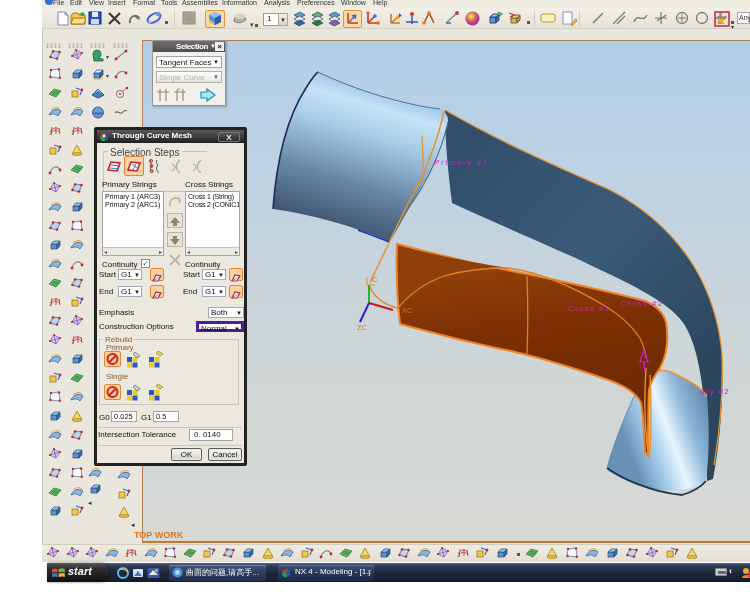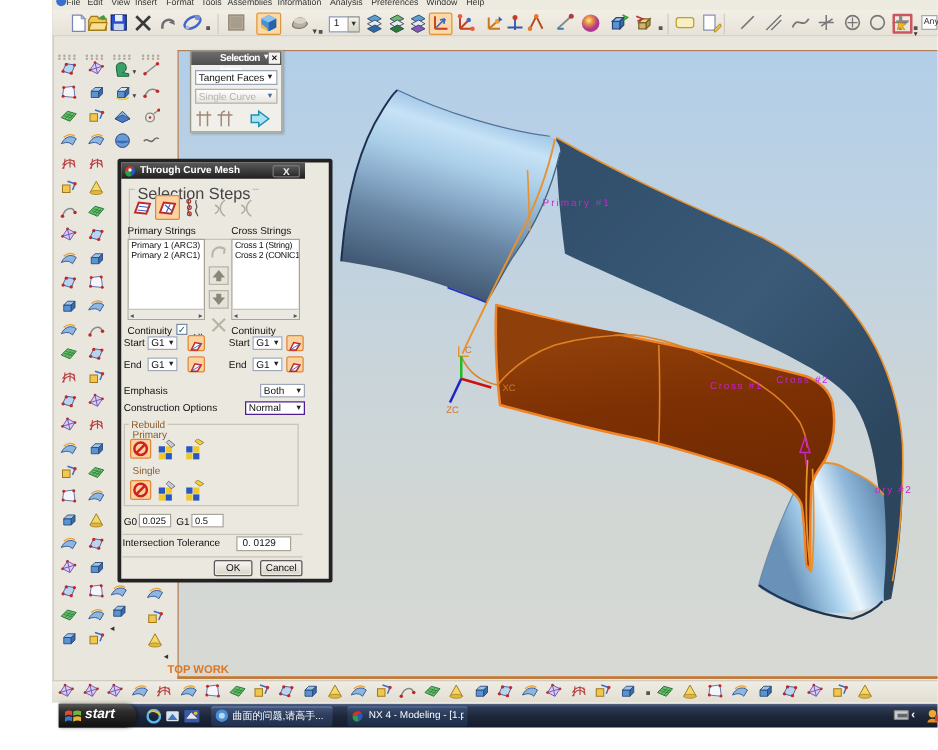--- a/index.html
+++ b/index.html
@@ -658,33 +658,33 @@
 <div class="abs" style="left:3px;top:30px;width:66px;height:12px;background:linear-gradient(#fdfdfd,#e8e6e0);border:1px solid #b4b0a4;">
  <span style="position:absolute;left:2px;top:1px;font-size:8px;color:#b8b4a8;">Single Curve</span>
  <span style="position:absolute;right:2px;top:2px;font-size:6px;color:#4a6a9a;">▼</span>
 </div>
 <svg class="abs" style="left:4px;top:46px;" width="64" height="16" viewBox="0 0 64 16">
  <path d="M3,2 L3,14 M9,2 L9,14 M0,5 L12,5" stroke="#a08878" stroke-width="1.2" fill="none"></path>
  <path d="M20,5 L20,14 M26,2 L26,14 M17,5 L29,5 M20,5 C20,3.5 21,2 23,2" stroke="#a08878" stroke-width="1.2" fill="none"></path>
  <path d="M44,5 h6 v-3 l8,6 -8,6 v-3 h-6 z" fill="#aae4f4" stroke="#2090b0" stroke-width="1.2"></path>
 </svg>
 </div>
-<div class="abs" style="left:94px;top:127px;width:172px;height:339px;background:#ebe8e0;border:3px solid #222;border-radius:2px;">
+<div class="abs" style="left:94px;top:127px;width:153px;height:339px;background:#ebe8e0;border:3px solid #222;border-radius:2px;">
 <div class="abs" style="left:0;top:0;width:147px;height:13px;background:linear-gradient(#5a5a5a,#1f1f1f);">
  <svg class="abs" style="left:2px;top:1px" width="11" height="11" viewBox="0 0 11 11">
    <path d="M1,6 C1,2 6,1 8,3 L5,5 Z" fill="#e03020"></path>
           <path d="M8,3 C10,5 9,9 6,10 L5,5 Z" fill="#2858c0"></path>
           <path d="M6,10 C3,11 1,9 1,6 L5,5 Z" fill="#28a048"></path>
           <circle cx="5" cy="5" r="1.4" fill="#f8f8f8"></circle>
  </svg>
  <span style="position:absolute;left:15px;top:1px;font-size:8px;font-weight:bold;color:#fff;">Through Curve Mesh</span>
  <div style="position:absolute;right:4px;top:1.5px;width:22px;height:10px;background:linear-gradient(#585858,#2a2a2a);border:1px solid #777;border-radius:2px;color:#eee;font-size:8px;font-weight:bold;text-align:center;line-height:9px;">X</div>
 </div>
 <div class="abs" style="left:6px;top:21px;width:104px;height:41px;border:1px solid #c9c4b8;border-right:none;">
- <span style="position:absolute;left:4px;top:-5px;background:#ebe8e0;padding:0 2px;font-size:13px;color:#444;">Selection Steps</span>
+ <span style="position:absolute;left:4px;top:-5px;background:#ebe8e0;padding:0 2px;font-size:10px;color:#444;">Selection Steps</span>
 </div>
 <svg class="abs" style="left:9px;top:28px" width="17" height="17" viewBox="0 0 17 17">
         <path d="M2,12 L5,4 L14,5 L11,13 Z" fill="#fff" stroke="#c02828" stroke-width="1.6"></path>
         <path d="M4,10 L13,11 M5,7 L14,8" stroke="#3a5ac0" stroke-width="0.9"></path>
       </svg>
 <div class="abs" style="left:27px;top:26px;width:20px;height:20px;background:#fbd3a0;border:1px solid #e0873a;border-radius:2px;"></div>
 <svg class="abs" style="left:29px;top:28px" width="17" height="17" viewBox="0 0 17 17">
         <path d="M2,12 L5,4 L14,5 L11,13 Z" fill="#fff" stroke="#c02828" stroke-width="1.6"></path>
         <path d="M6,6 L12,11 M10,5.5 L7,12" stroke="#3a5ac0" stroke-width="0.9"></path>
       </svg>
@@ -770,21 +770,21 @@
 <div class="abs" style="left:229px;top:285px;width:14px;height:13px;background:#fbd3a0;border:1px solid #e0873a;border-radius:2px;"><svg width="12" height="11" viewBox="0 0 12 11">
         <path d="M2,9 L5,3 L10,4 L7,9 Z" fill="#fff" stroke="#c02828" stroke-width="1.2"></path>
         <path d="M2,9 L10,4" stroke="#3a5ac0" stroke-width="0.7"></path>
       </svg></div>
 <div class="abs" style="left:99px;top:308px;font-size:8px;color:#111;">Emphasis</div>
 <div class="abs" style="left:208px;top:307px;width:36px;height:11px;background:#fff;border:1px solid #a0a8b8;">
       <span style="position:absolute;left:2px;top:0px;font-size:8px;color:#111;">Both</span>
       <span style="position:absolute;right:1px;top:2px;font-size:6px;color:#222;">▼</span>
     </div>
 <div class="abs" style="left:99px;top:322px;font-size:8px;color:#111;">Construction Options</div>
-<div class="abs" style="left:196px;top:321px;width:48px;height:11px;background:#fff;border:1px solid #4c1d95;">
+<div class="abs" style="left:196px;top:321px;width:48px;height:11px;background:#fff;border:3px solid #4c1d95;">
       <span style="position:absolute;left:2px;top:0px;font-size:8px;color:#111;">Normal</span>
       <span style="position:absolute;right:1px;top:2px;font-size:6px;color:#222;">▼</span>
     </div>
 <div class="abs" style="left:99px;top:339px;width:140px;height:66px;border:1px solid #c9c4b8;text-align:right;">
 <span style="position:absolute;left:3px;top:-5px;background:#ebe8e0;padding:0 2px;font-size:8px;color:#8a5a2a;">Rebuild</span>
 <span style="position:absolute;left:6px;top:3px;font-size:8px;color:#8a5a2a;">Primary</span>
 <span style="position:absolute;left:6px;top:32px;font-size:8px;color:#8a5a2a;">Single</span>
 </div>
 <div class="abs" style="left:104px;top:351px;width:17px;height:16px;background:#fbd3a0;border:1px solid #e0873a;border-radius:2px;"><svg width="15" height="14" viewBox="0 0 15 14">
         <circle cx="7.5" cy="7" r="5" fill="none" stroke="#d02020" stroke-width="2"></circle>
@@ -821,21 +821,21 @@
       <rect x="1" y="11.5" width="5" height="5" fill="#f0c828"></rect>
       <rect x="6.5" y="11.5" width="5" height="5" fill="#2858c0"></rect>
       <path d="M10,0 L15,3 L12,5 L8,2 Z" fill="#f0d040" stroke="#887018" stroke-width="0.6"></path>
     </svg>
 <div class="abs" style="left:99px;top:413px;font-size:8px;color:#111;">G0</div>
 <div class="abs" style="left:111px;top:411px;width:26px;height:11px;background:#fff;border:1px solid #a8a498;font-size:7.5px;color:#111;padding-left:2px;white-space:nowrap;overflow:hidden;">0.025</div>
 <div class="abs" style="left:141px;top:413px;font-size:8px;color:#111;">G1</div>
 <div class="abs" style="left:153px;top:411px;width:26px;height:11px;background:#fff;border:1px solid #a8a498;font-size:7.5px;color:#111;padding-left:2px;white-space:nowrap;overflow:hidden;">0.5</div>
 <div class="abs" style="left:98px;top:427px;width:144px;height:1px;background:#c9c4b8;"></div>
 <div class="abs" style="left:98px;top:430px;font-size:8px;color:#111;">Intersection Tolerance</div>
-<div class="abs" style="left:189px;top:429px;width:44px;height:12px;background:#fff;border:1px solid #a8a498;font-size:8px;color:#111;padding-left:4px;">0. 0129</div>
+<div class="abs" style="left:189px;top:429px;width:44px;height:12px;background:#fff;border:1px solid #a8a498;font-size:8px;color:#111;padding-left:4px;">0. 0140</div>
 <div class="abs" style="left:98px;top:445px;width:144px;height:1px;background:#c9c4b8;"></div>
 <div class="abs" style="left:171px;top:448px;width:31px;height:13px;background:linear-gradient(#f8f7f4,#d6d2c6);border:1px solid #5a5a5a;border-radius:2px;font-size:8px;color:#111;text-align:center;line-height:12px;box-shadow:inset 0 0 0 1px #efece4;">OK</div>
 <div class="abs" style="left:208px;top:448px;width:34px;height:13px;background:linear-gradient(#f8f7f4,#d6d2c6);border:1px solid #5a5a5a;border-radius:2px;font-size:8px;color:#111;text-align:center;line-height:12px;box-shadow:inset 0 0 0 1px #efece4;">Cancel</div>
 <div class="abs" style="left:42px;top:544px;width:708px;height:18px;background:linear-gradient(#efece4,#e2ded2);border-top:1px solid #d0ccc0;"></div>
 <svg class="abs" style="left:46px;top:546px" width="14" height="14" viewBox="0 0 14 14">
       <path d="M2,8 L6,2 L12,5 L8,11 Z M2,8 L12,5 M6,2 L8,11" fill="#d8d0ee" stroke="#7858b8" stroke-width="0.8"></path>
       <circle cx="6" cy="2" r="1.1" fill="#b03030"></circle>
       <circle cx="12" cy="5" r="1.1" fill="#b03030"></circle>
       <circle cx="2" cy="8" r="1.1" fill="#b03030"></circle>
     </svg>

